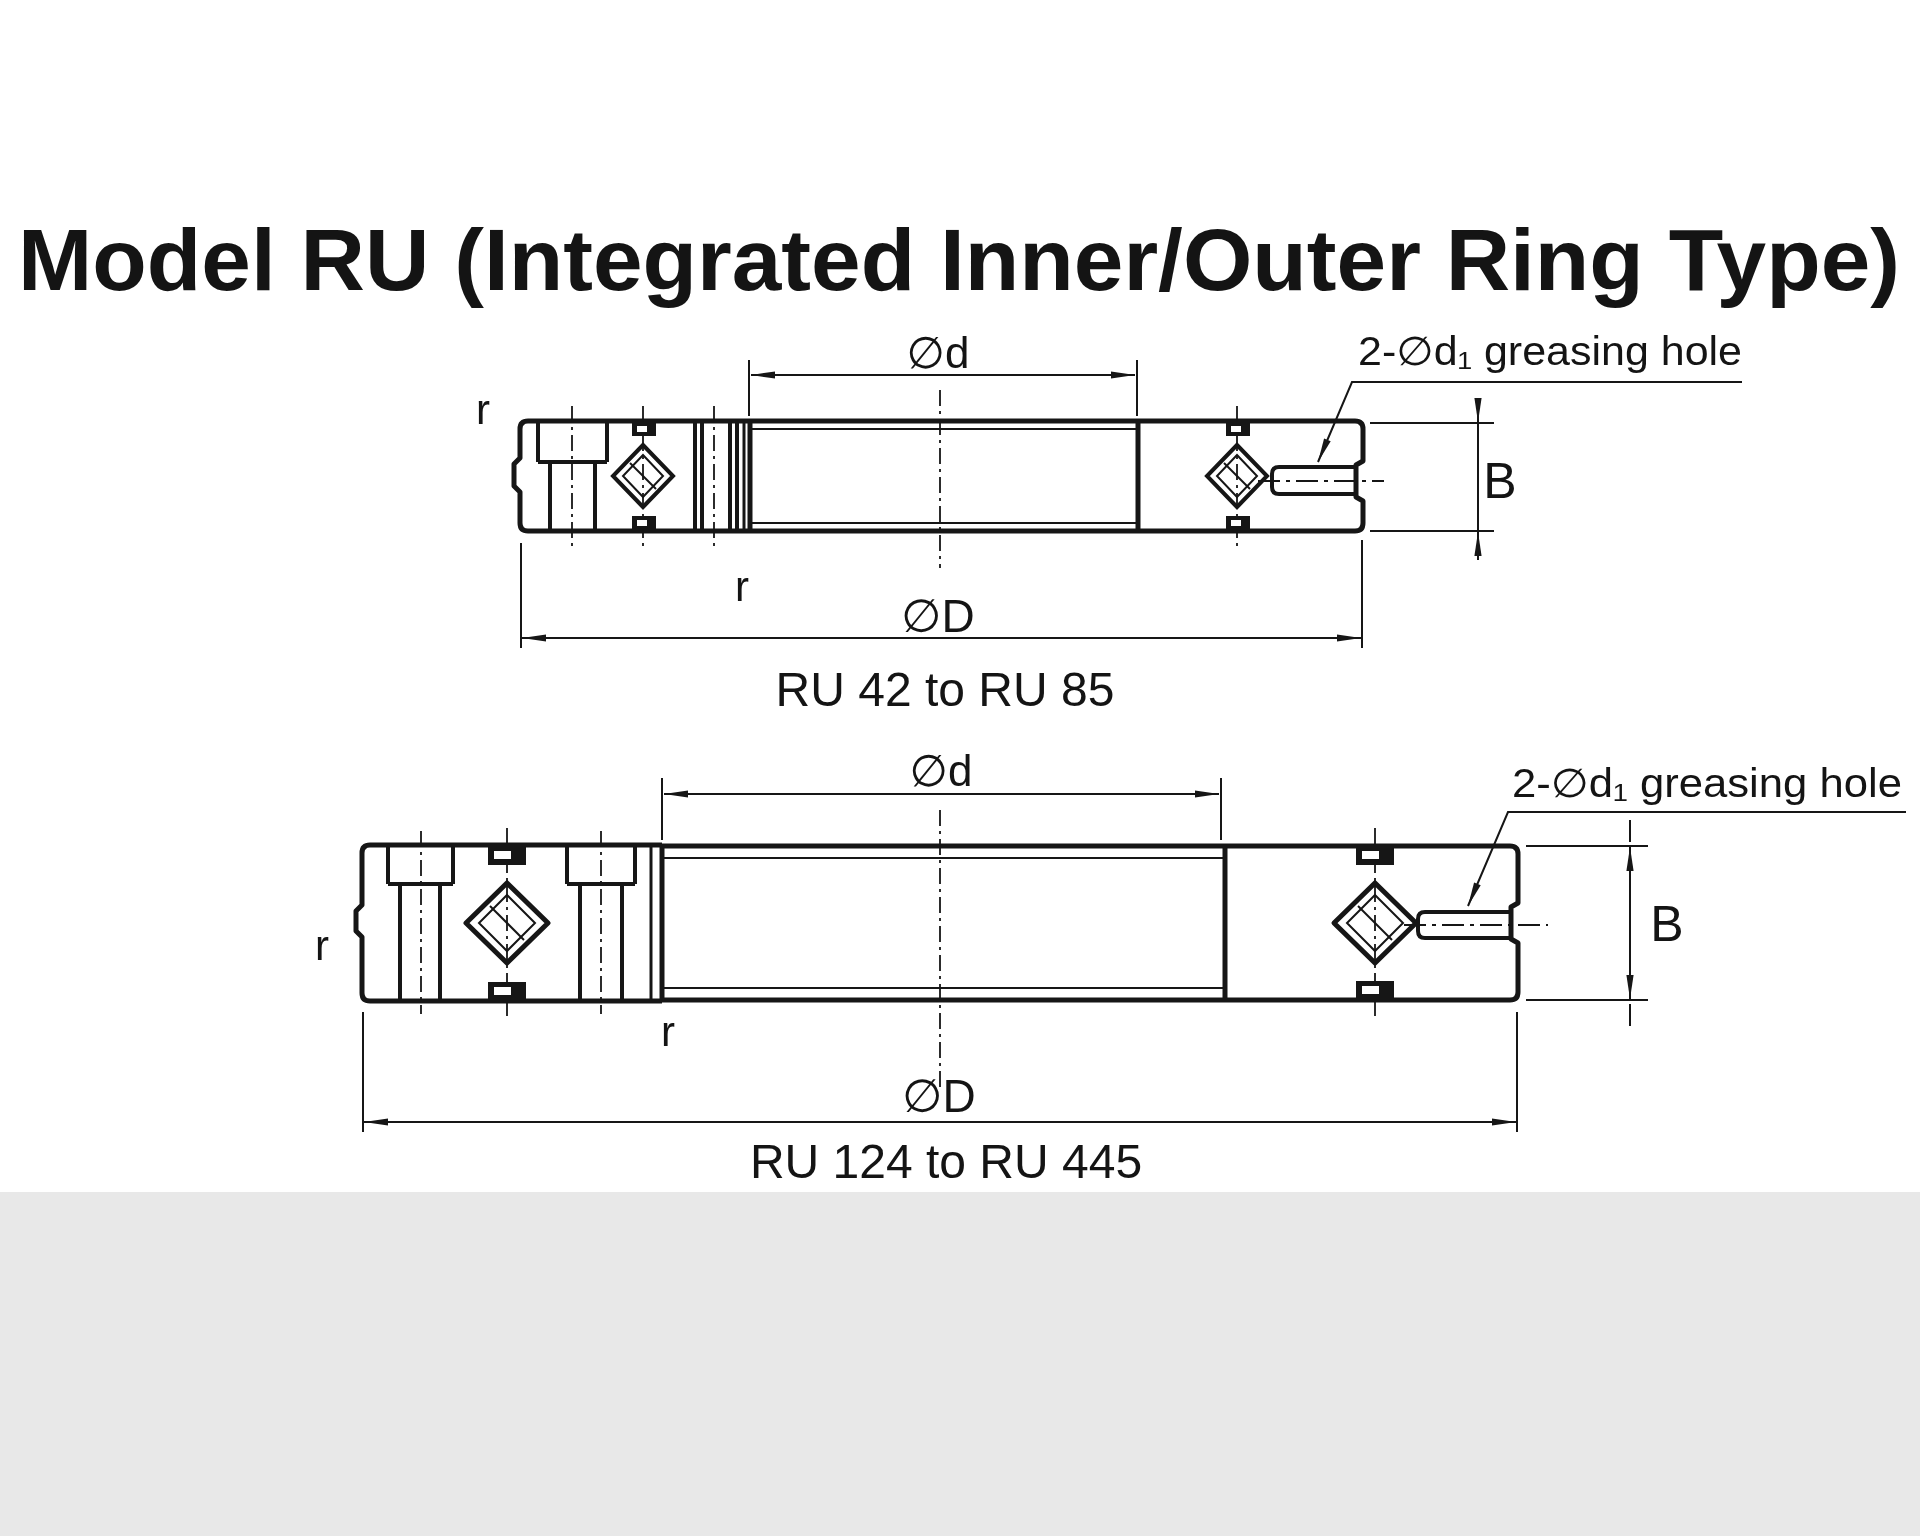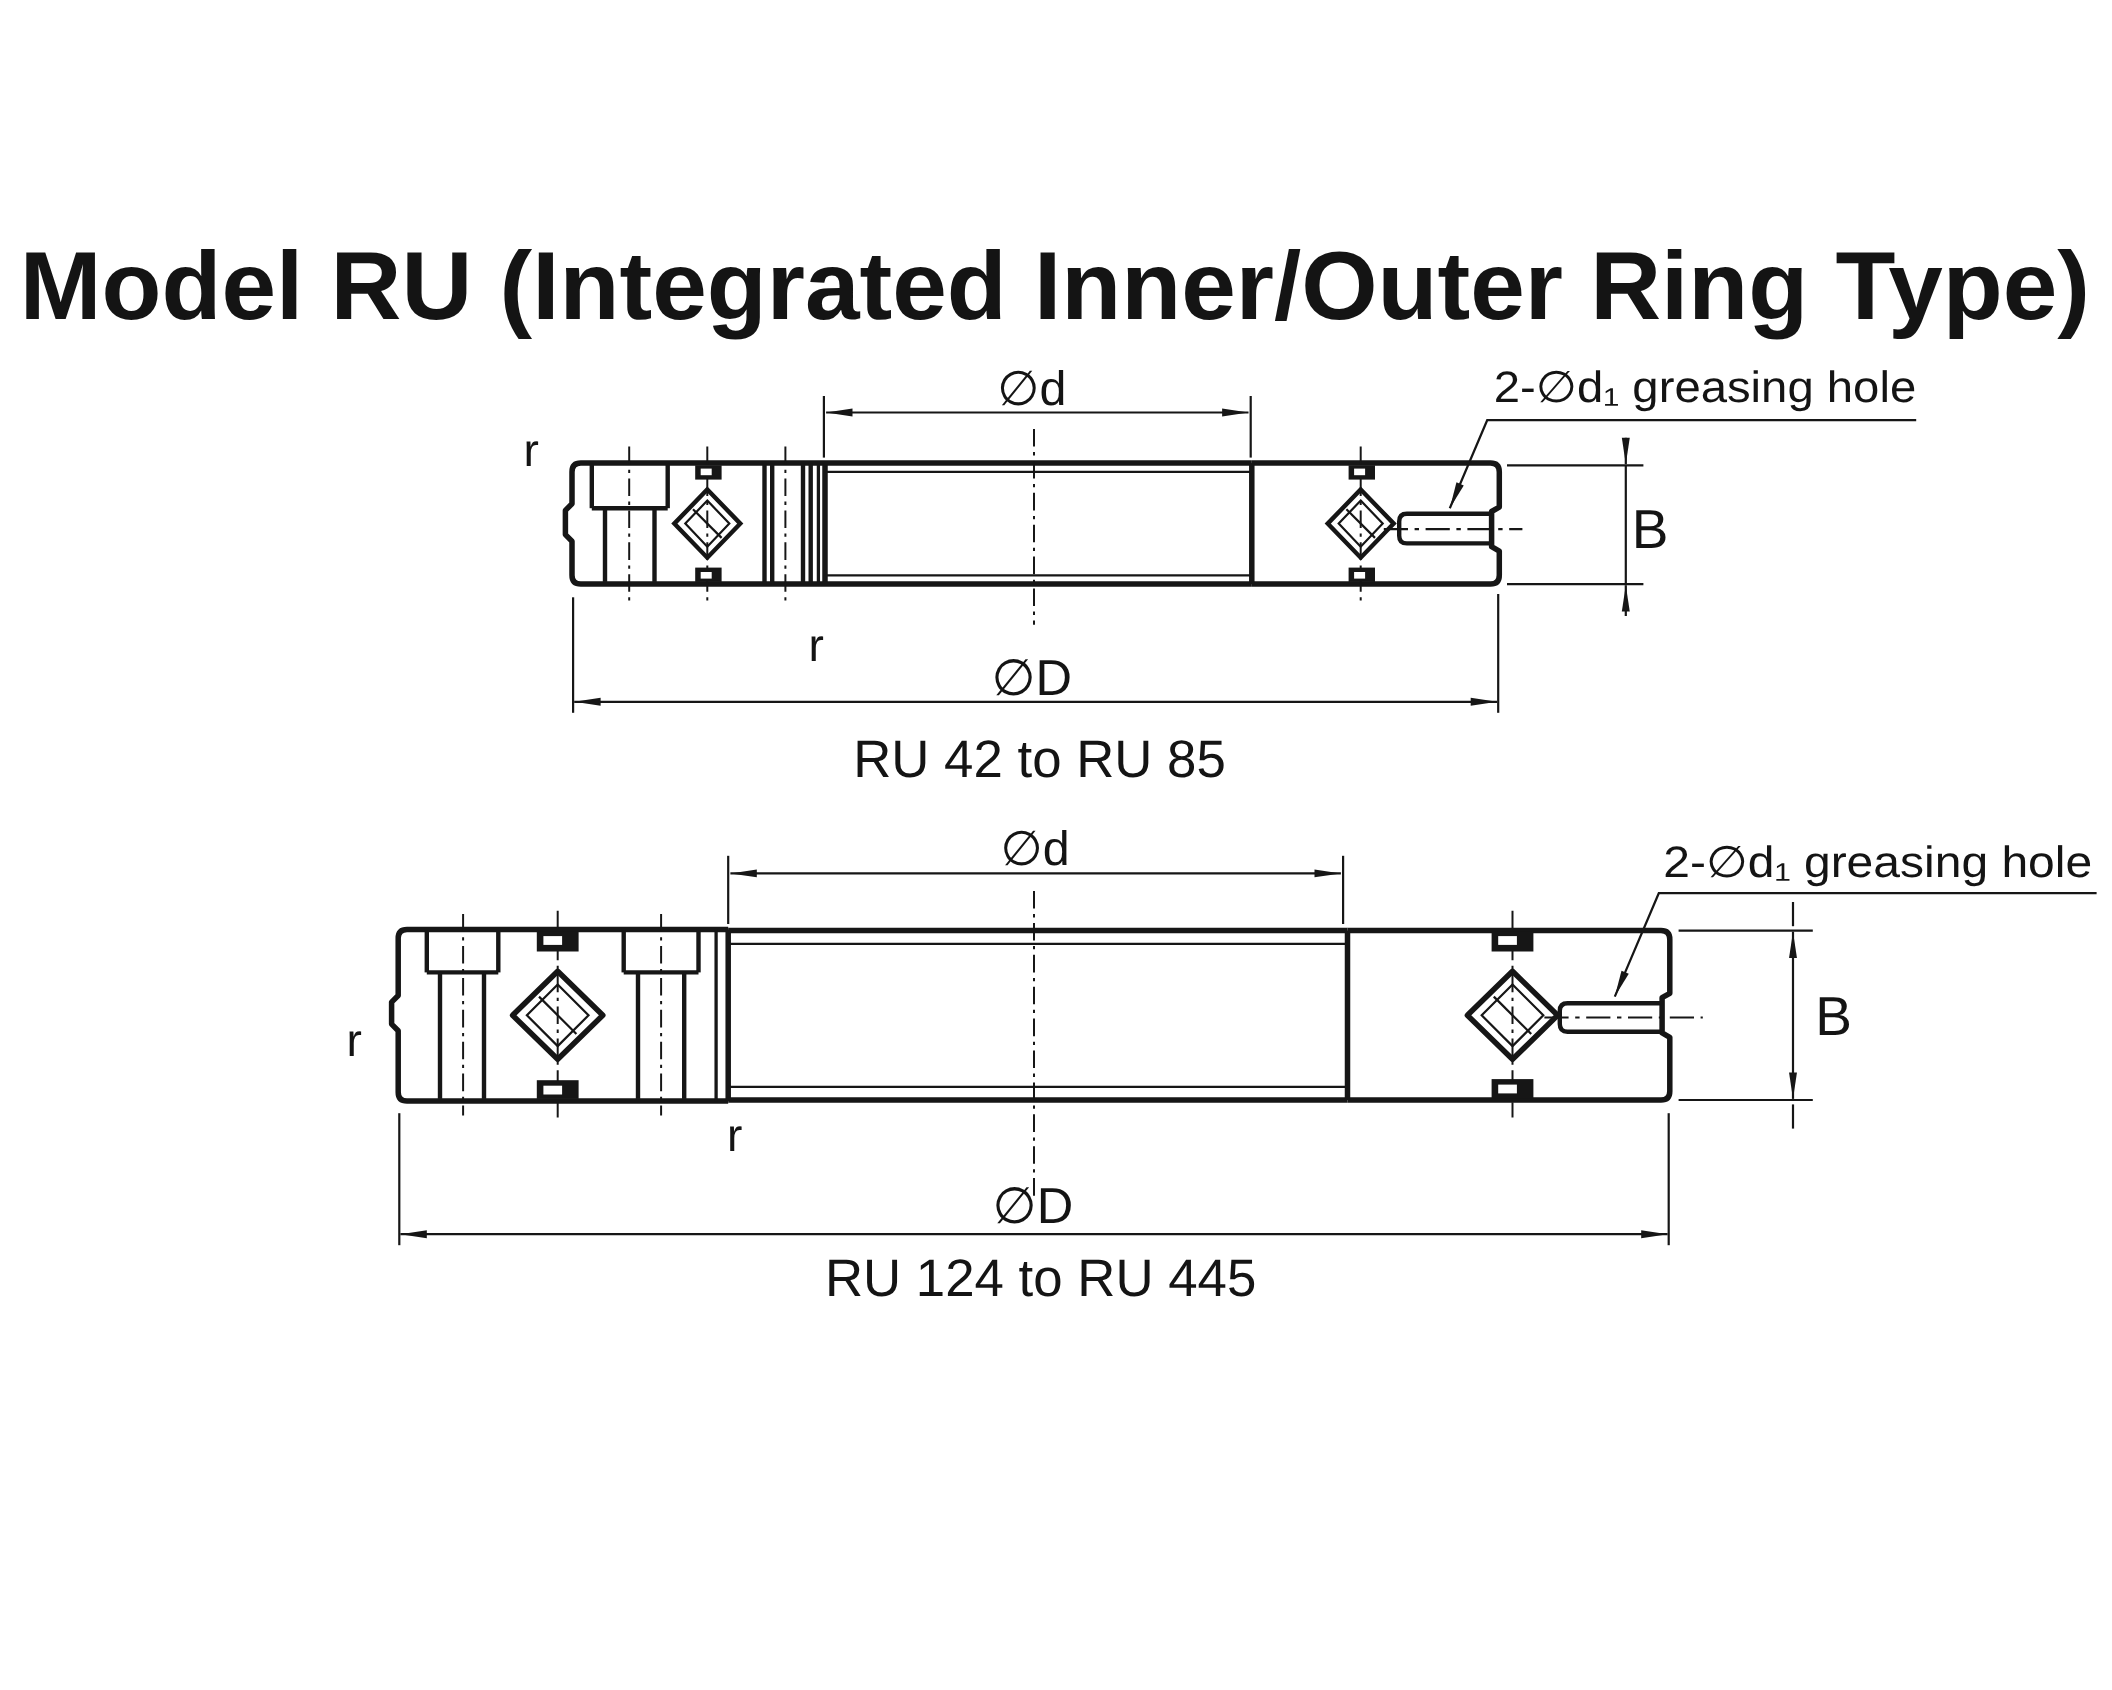--- a/index.html
+++ b/index.html
@@ -1,18 +1,18 @@
 <!DOCTYPE html>
 <html><head>
 <meta charset="utf-8">
 <style>
   html,body{margin:0;padding:0;background:#e8e8e8;}
   .stage{
     position:relative;
-    width:1920px;height:1536px;
+    width:1920px;height:1192px;
     background:#ffffff;
     overflow:hidden;
     font-family:"Liberation Sans","DejaVu Sans",sans-serif;
   }
   svg{display:block}
   
   .ol   {fill:none;stroke:#161616;stroke-width:5;stroke-linejoin:round;stroke-linecap:butt;}
   .t4   {fill:none;stroke:#161616;stroke-width:4;stroke-linecap:butt;}
   .t3   {fill:none;stroke:#161616;stroke-width:3;stroke-linecap:butt;}
   .t2   {fill:none;stroke:#161616;stroke-width:2;stroke-linecap:butt;}

